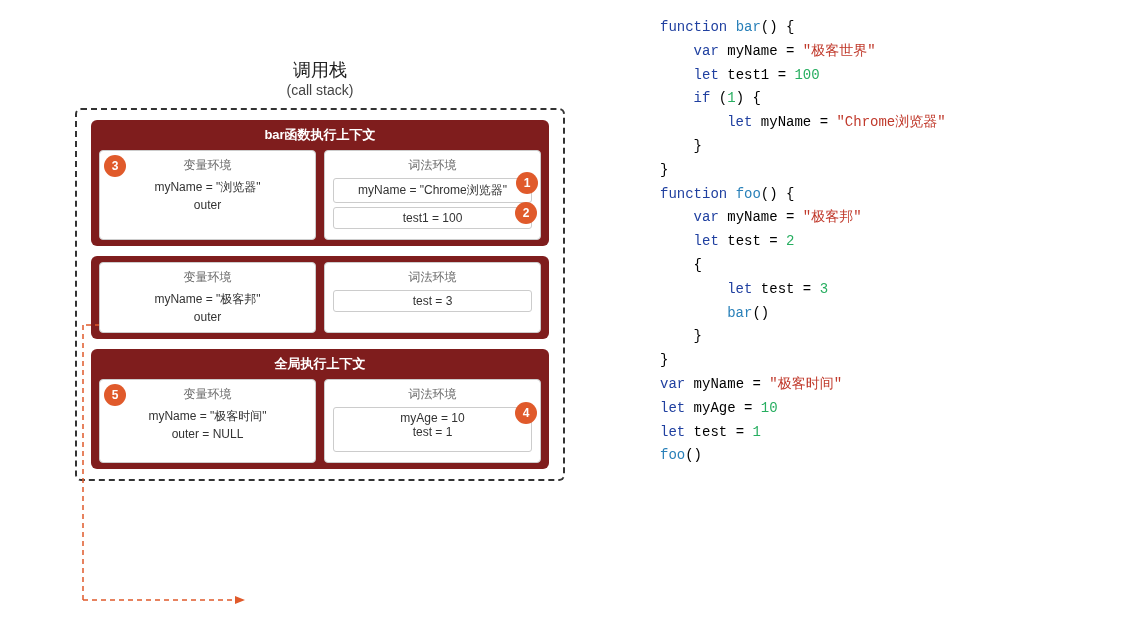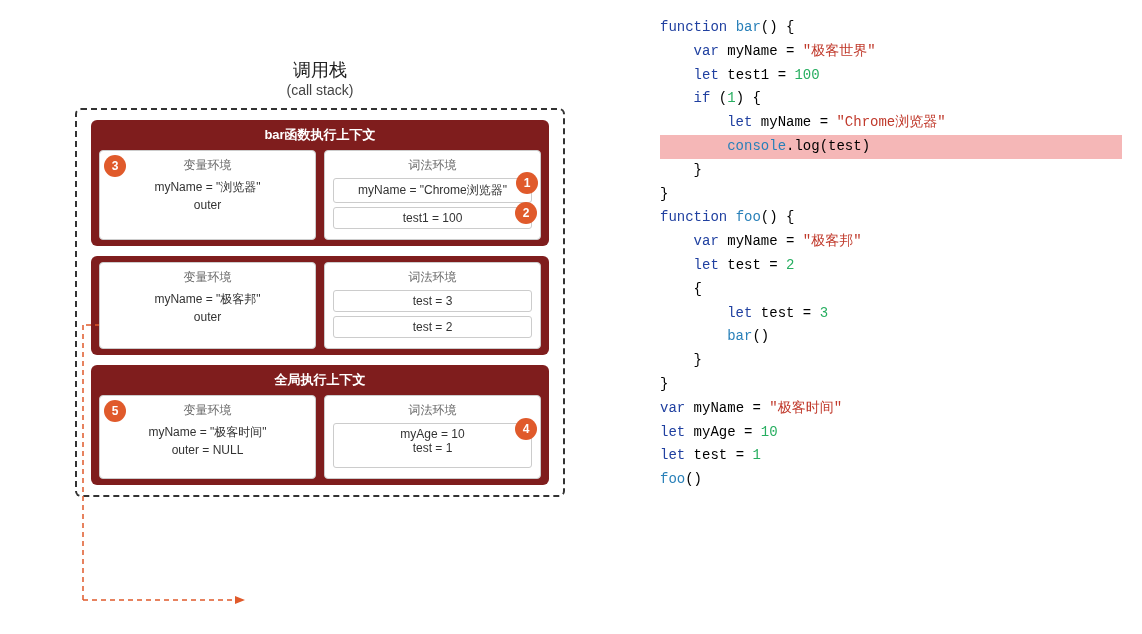--- a/index.html
+++ b/index.html
@@ -203,21 +203,20 @@
       <div class="exec-body">
         <div class="env-box">
           <div class="env-label">变量环境</div>
           <div class="env-content">
             myName = "极客邦"<br>outer
           </div>
         </div>
         <div class="env-box">
           <div class="env-label">词法环境</div>
           <div class="lex-inner-box">test = 3</div>
-          <div class="lex-inner-box">test = 2</div>
         </div>
       </div>
     </div>
 
     <div class="exec-context">
       <div class="exec-context-title">全局执行上下文</div>
       <div class="exec-body">
         <div class="env-box" style="position:relative;">
           <span class="badge">5</span>
           <div class="env-label">变量环境</div>
@@ -244,21 +243,20 @@
     <div class="code-line"><span class="kw">function</span> <span class="fn">bar</span>() {</div>
 
     <div class="code-line">    <span class="kw">var</span> myName = <span class="str">"极客世界"</span></div>
 
     <div class="code-line">    <span class="kw">let</span> test1 = <span class="num">100</span></div>
 
     <div class="code-line">    <span class="kw">if</span> (<span class="num">1</span>) {</div>
 
     <div class="code-line">        <span class="kw">let</span> myName = <span class="str">"Chrome浏览器"</span></div>
 
-    <div class="code-line highlight-line">        <span class="fn">console</span>.log(test)</div>
 
     <div class="code-line">    }</div>
 
     <div class="code-line">}</div>
 
     <div class="code-line"><span class="kw">function</span> <span class="fn">foo</span>() {</div>
 
     <div class="code-line">    <span class="kw">var</span> myName = <span class="str">"极客邦"</span></div>
 
     <div class="code-line">    <span class="kw">let</span> test = <span class="num">2</span></div>

